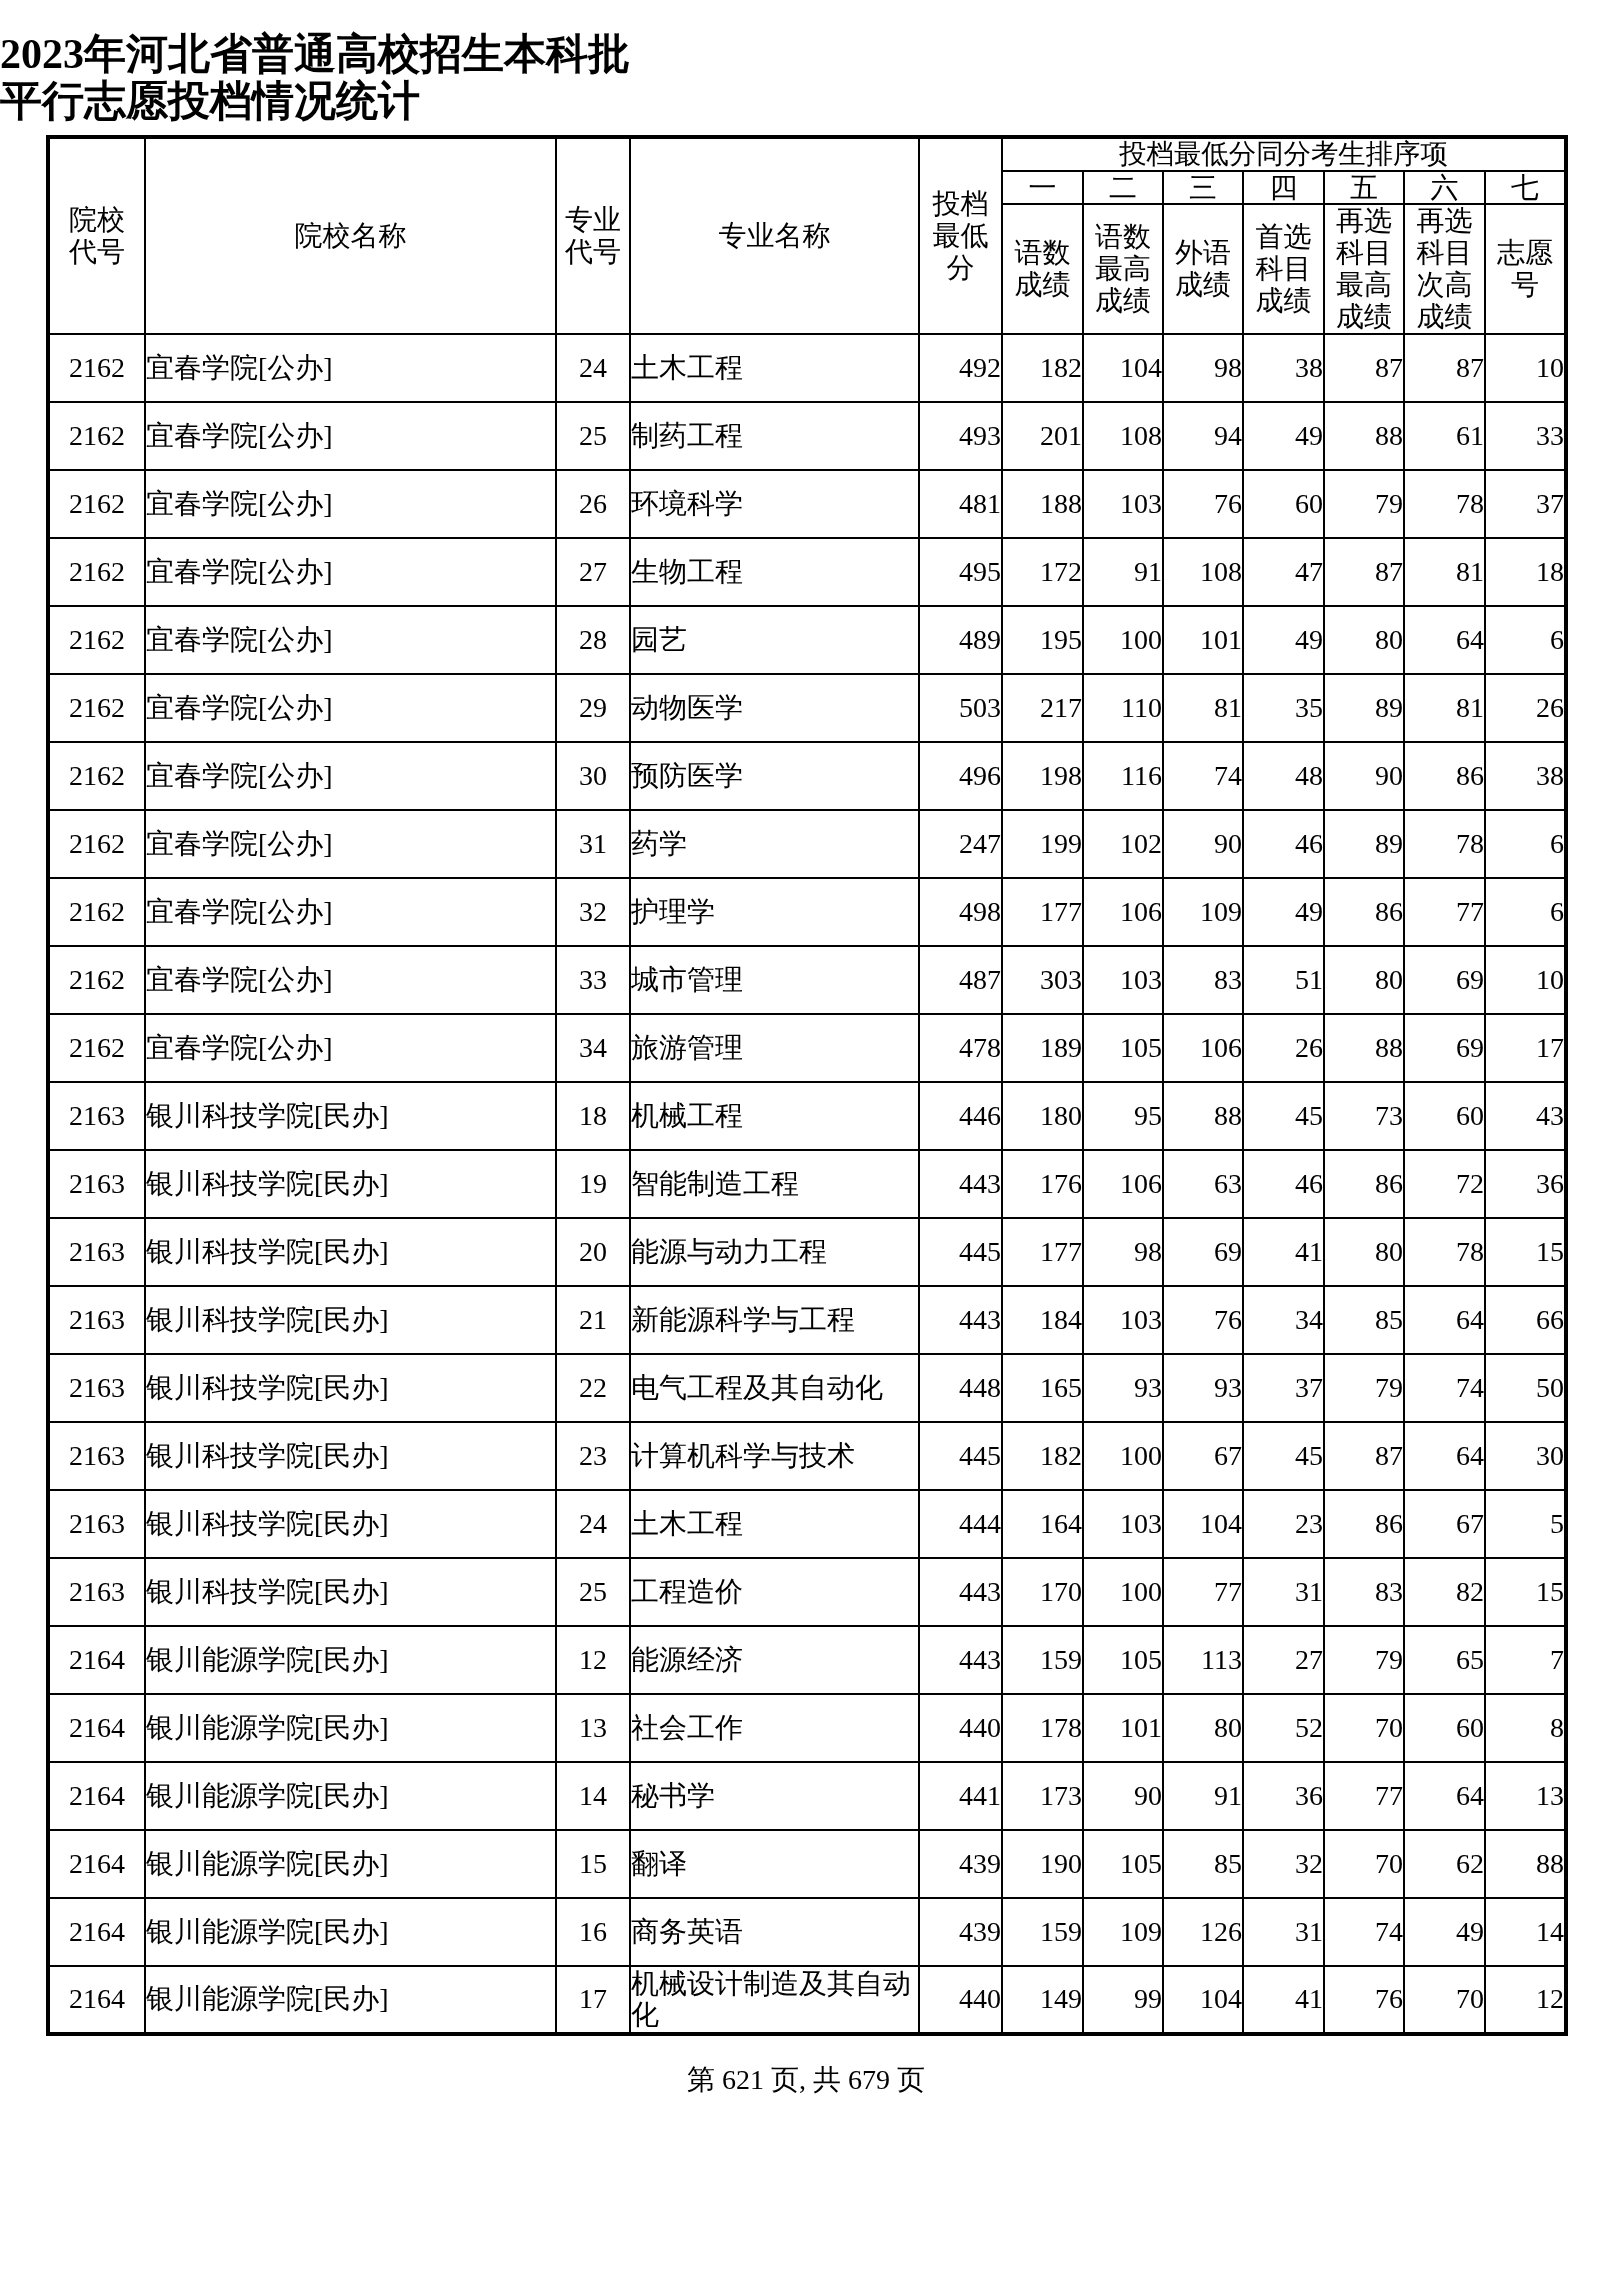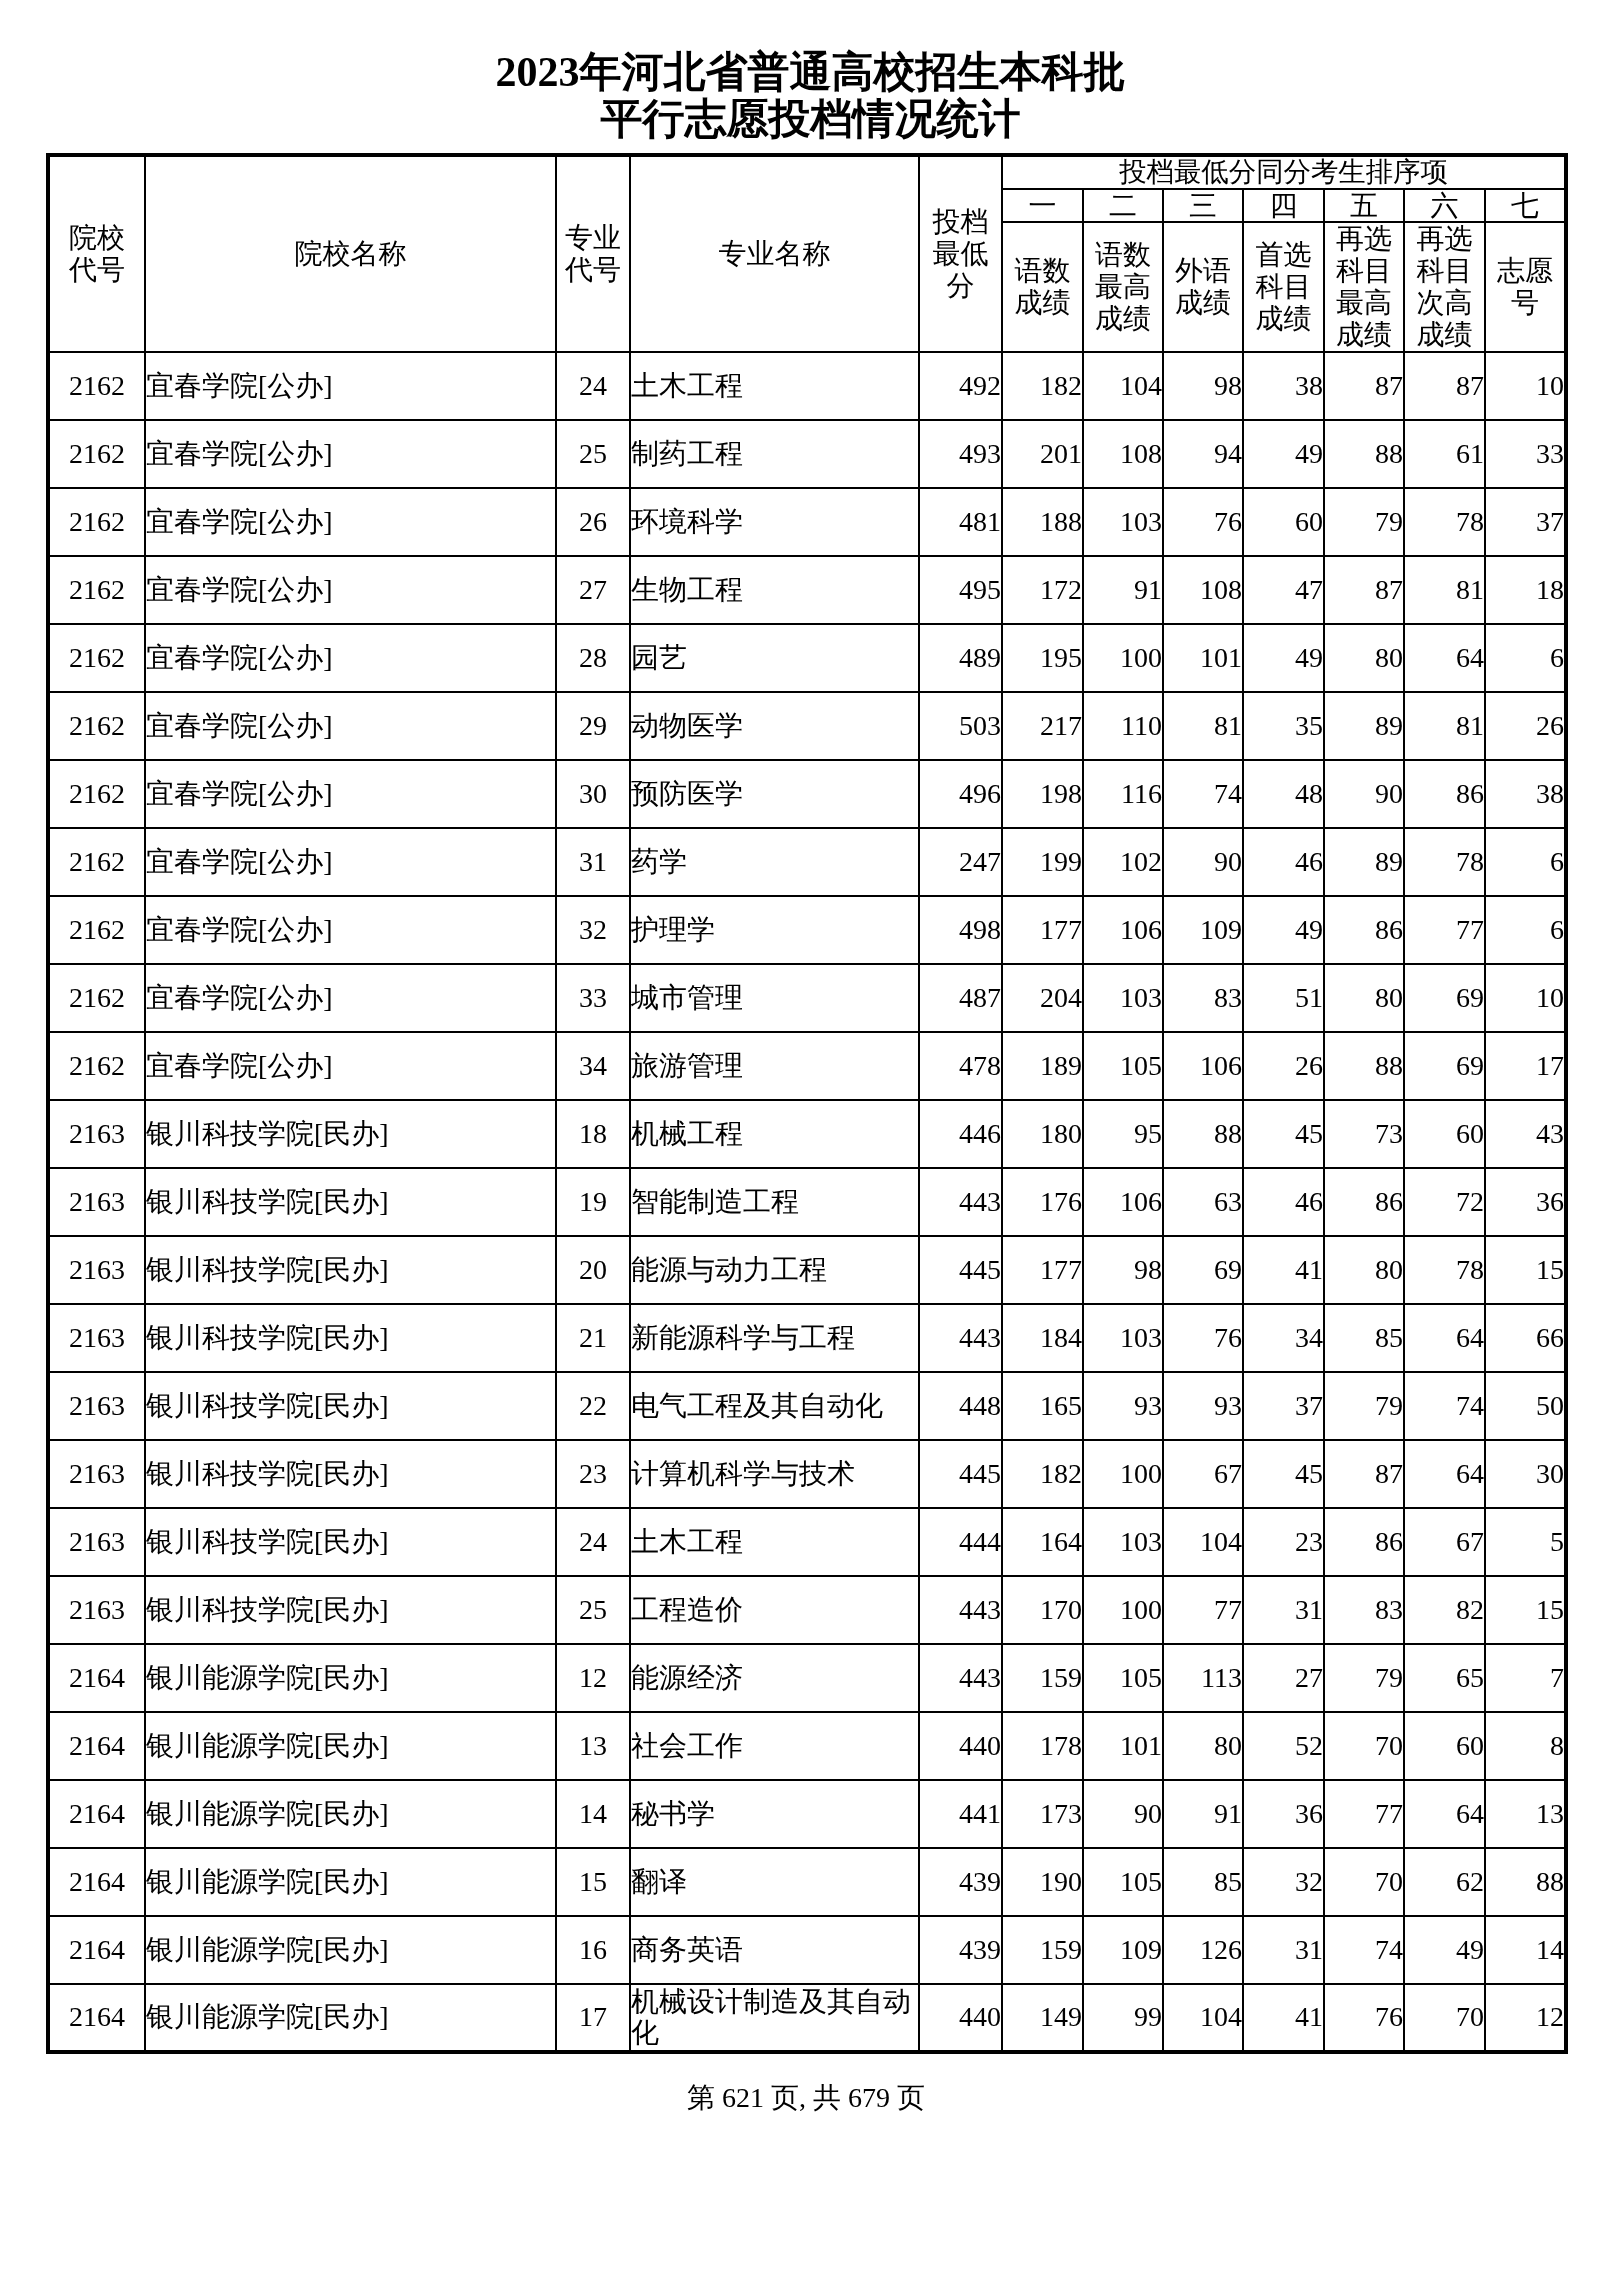--- a/index.html
+++ b/index.html
@@ -7,22 +7,21 @@
     margin: 0; padding: 0;
     background: #ffffff;
     width: 1621px; height: 2293px;
     font-family: "Liberation Serif", "DejaVu Serif", serif;
     color: #000000;
     overflow: hidden;
   }
   .page { position: relative; width: 1621px; height: 2293px; }
 
   .title-block {
-    padding-top: 49px;
-    text-align: center;
+    padding-top: 31px;
     font-weight: bold;
     font-size: 42px;
     line-height: 1.12;
   }
 
   .subheader {
     position: relative;
     margin-top: 71px;
     height: 47px;
     font-weight: bold;
@@ -247,21 +246,21 @@
     <td class="c-num">86</td>
     <td class="c-num">77</td>
     <td class="c-num">6</td>
   </tr>
         <tr>
     <td class="c-center">2162</td>
     <td class="c-left">宜春学院[公办]</td>
     <td class="c-center">33</td>
     <td class="c-left">城市管理</td>
     <td class="c-num">487</td>
-    <td class="c-num">204</td>
+    <td class="c-num">303</td>
     <td class="c-num">103</td>
     <td class="c-num">83</td>
     <td class="c-num">51</td>
     <td class="c-num">80</td>
     <td class="c-num">69</td>
     <td class="c-num">10</td>
   </tr>
         <tr>
     <td class="c-center">2162</td>
     <td class="c-left">宜春学院[公办]</td>

